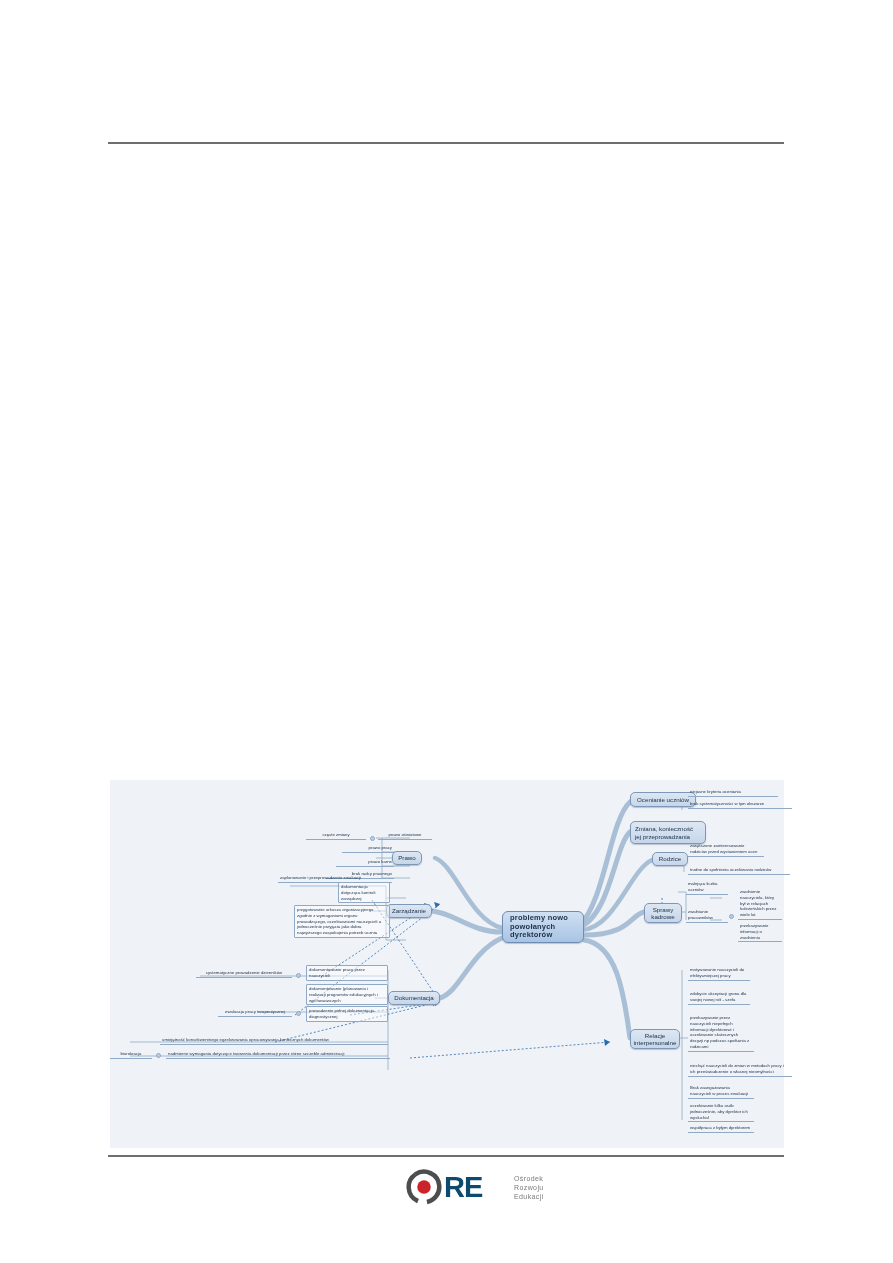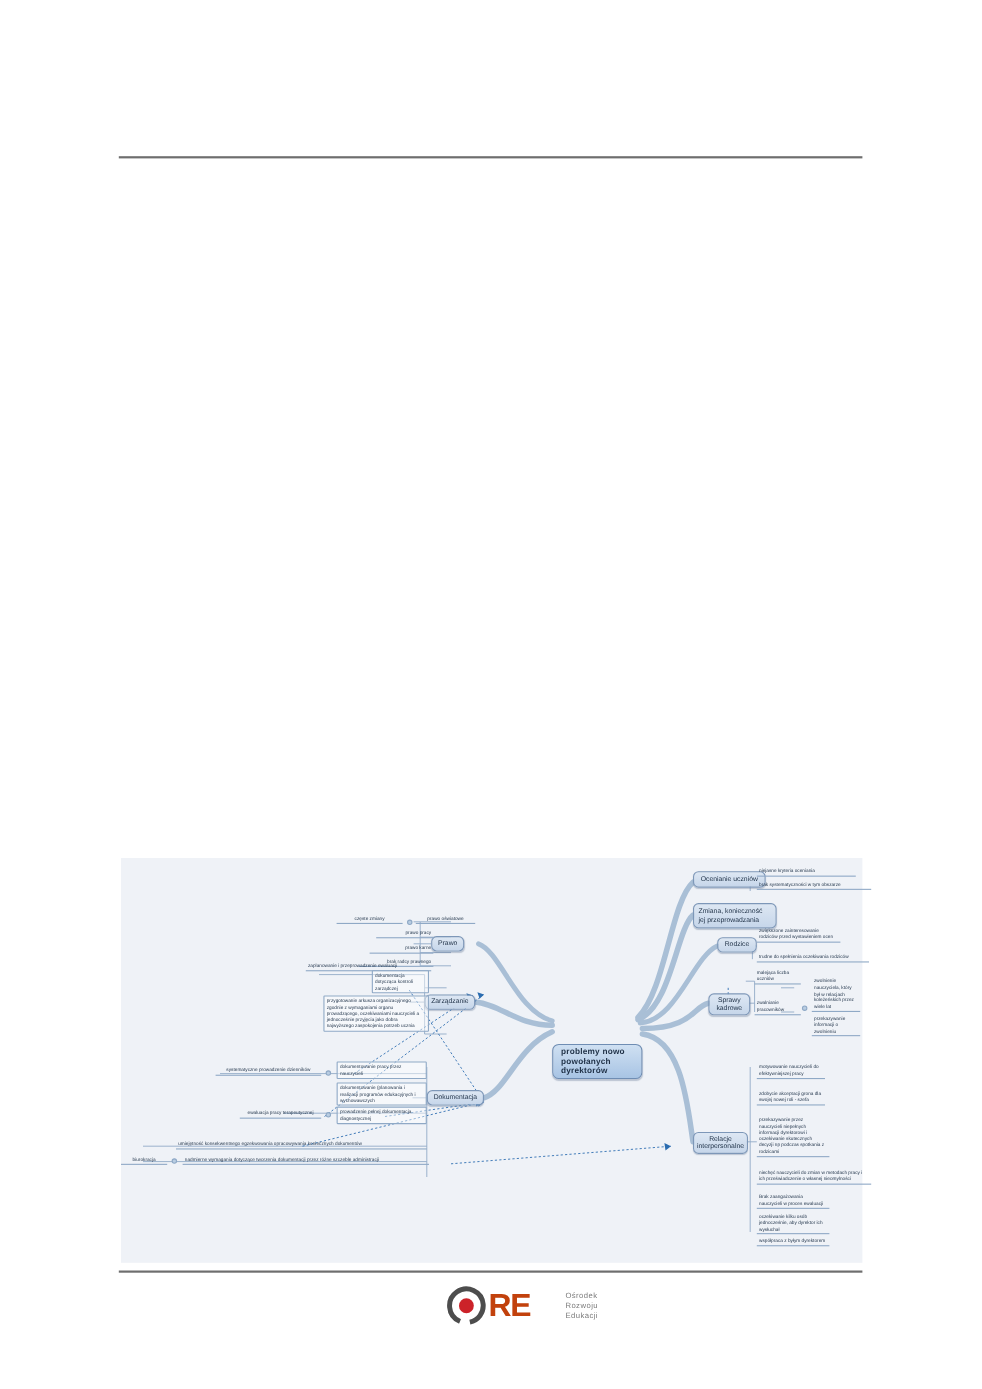--- a/index.html
+++ b/index.html
@@ -22,21 +22,21 @@
   .leaf{position:absolute;color:#24374d;font-size:4.3px;line-height:1.35;
         border-bottom:1px solid #8fa9c6;padding:1px 2px 1px 2px;box-sizing:border-box;}
   .leaf.boxed{border:1px solid #8fa9c6;border-radius:1px;background:rgba(255,255,255,.45);}
   .leaf.plain{border-bottom:1px solid #8fa9c6;}
   .leaf.right{text-align:left;}
   .leaf.lft{text-align:left;}
   .dotnode{position:absolute;width:3px;height:3px;border-radius:50%;background:#b9cde2;border:1px solid #8fa9c6;}
   .logo{position:absolute;left:406px;top:1166px;width:120px;height:44px;}
   .logo .mark{position:absolute;left:0;top:3px;width:36px;height:36px;}
   .logo .re{position:absolute;left:38px;top:4px;font-family:"Liberation Sans",sans-serif;
-            font-size:29px;font-weight:bold;color:#c2410c;letter-spacing:-1px;line-height:34px;text-align:center;}
+            font-size:29px;font-weight:bold;color:#0c4a6e;letter-spacing:-1px;line-height:34px;text-align:center;}
   .logo .words{position:absolute;left:108px;top:8px;font-size:6px;color:#7a7a7a;line-height:9px;letter-spacing:.4px;}
   .logo .words span{display:block;}
   .logo .words .cap{font-size:7px;}
 </style>
 </head>
 <body>
 
 <div class="page">
 
   <div class="rule top"></div>
@@ -107,21 +107,21 @@
         <g fill="#2b6cb0">
           <polygon points="320,125 314,123 316,129"></polygon>
           <polygon points="330,222 324,219 325,226"></polygon>
           <polygon points="330,124 324,122 326,128"></polygon>
           <polygon points="328,222 322,219 323,226"></polygon>
           <polygon points="500,262 494,259 495,266"></polygon>
           <polygon points="552,142 549,136 555,136"></polygon>
         </g>
       </svg>
 
-      <div class="node central" style="left:392px;top:131px;width:82px;height:32px;margin-top:38px;">
+      <div class="node central" style="left:392px;top:131px;width:82px;height:32px;">
         <span>problemy nowo powołanych dyrektorów</span>
       </div>
 
       <div class="node main" style="left:520px;top:12px;width:66px;height:15px;">
         <span>Ocenianie uczniów</span>
       </div>
 
       <div class="node main" style="left:520px;top:41px;width:76px;height:23px;text-align:left;justify-content:flex-start;padding-left:4px;">
         <span>Zmiana, konieczność jej przeprowadzania</span>
       </div>

